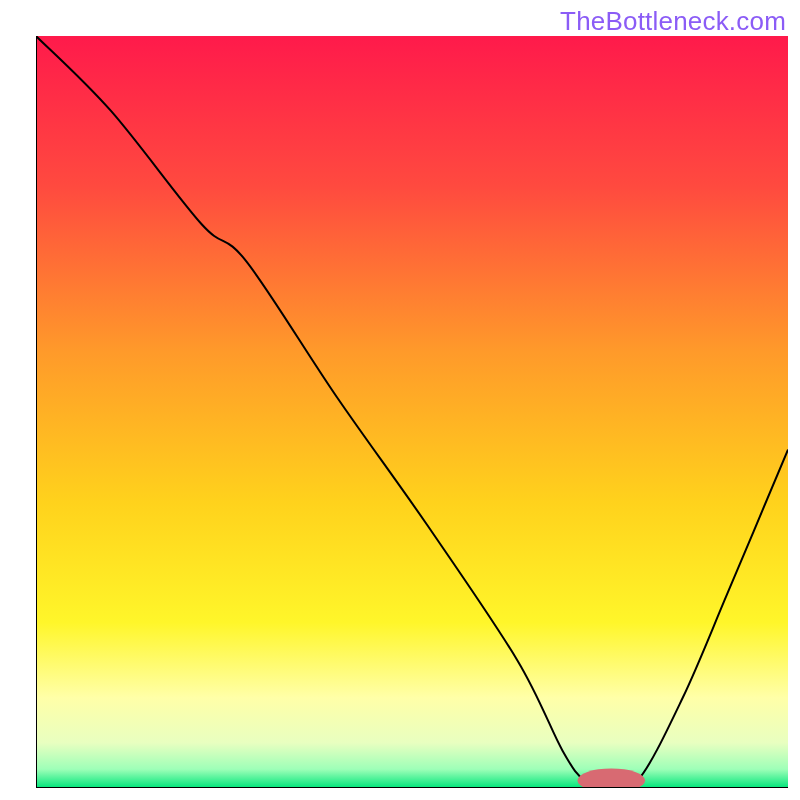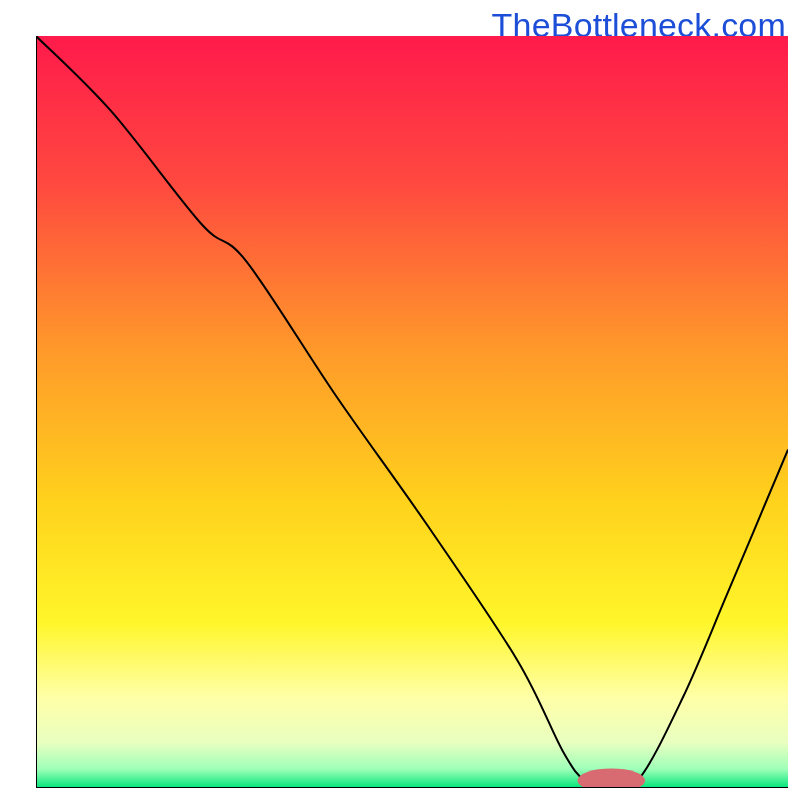--- a/index.html
+++ b/index.html
@@ -13,22 +13,22 @@
   }
   .viewport {
     position: relative;
     width: 800px;
     height: 800px;
   }
   .watermark {
     position: absolute;
     top: 6px;
     right: 14px;
-    color: #1d4ed8;
-    font-size: 34px;
+    color: #8b5cf6;
+    font-size: 26px;
     font-weight: 400;
     letter-spacing: 0.2px;
   }
   .plot-frame {
     position: absolute;
     left: 36px;
     top: 36px;
     width: 752px;
     height: 752px;
     box-sizing: border-box;

